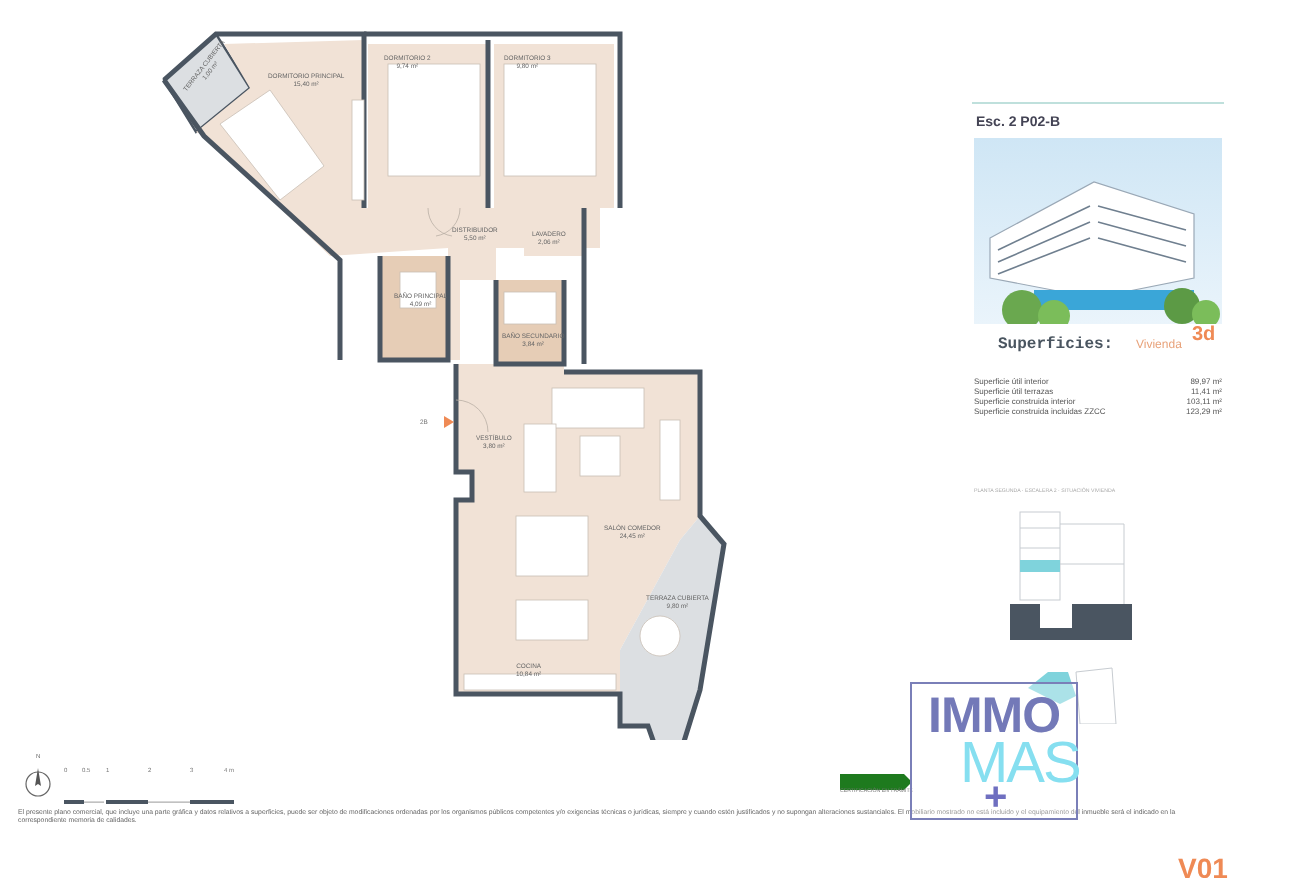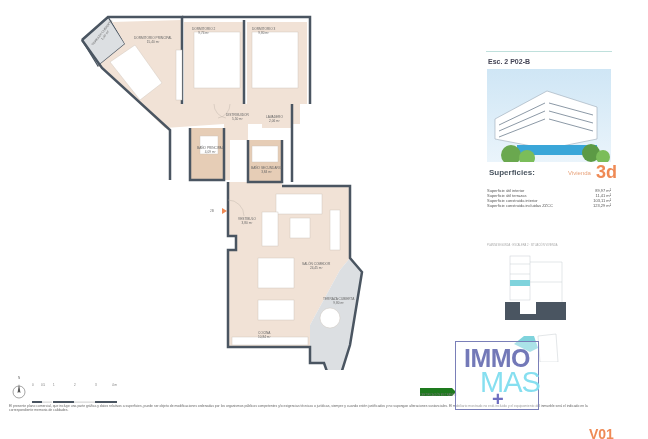--- a/index.html
+++ b/index.html
@@ -5,23 +5,23 @@
   * { box-sizing: border-box; margin: 0; padding: 0; }
   html, body { width: 648px; height: 439px; background: #ffffff; overflow: hidden; }
   body { position: relative; font-family: "Liberation Sans", sans-serif; color: #555; }
   .abs { position: absolute; }
   .plan { position: absolute; left: 0; top: 0; width: 420px; height: 370px; }
   .room-label { position: absolute; font-size: 3.2px; color: #666; text-align: center; line-height: 1.3; white-space: nowrap; text-transform: uppercase; }
   .room-label .area { display: block; text-transform: none; }
   .side-title { position: absolute; left: 488px; top: 58px; font-size: 7px; font-weight: bold; color: #445; }
   .side-rule { position: absolute; left: 486px; top: 51px; width: 126px; height: 1px; background: #bfe0dc; }
   .render { position: absolute; left: 487px; top: 69px; width: 124px; height: 93px; overflow: hidden; }
-  .sup-title { position: absolute; left: 489px; top: 168px; font-size: 8px; font-weight: bold; color: #4a5560; }
+  .sup-title { position: absolute; left: 499px; top: 168px; font-size: 8px; font-weight: bold; color: #4a5560; font-family: Liberation Mono, monospace; }
   .viv-label { position: absolute; left: 568px; top: 170px; font-size: 6px; color: #e8a27a; }
-  .viv-type { position: absolute; left: 596px; top: 162px; font-size: 18px; font-weight: bold; color: #ef8a55; }
+  .viv-type { position: absolute; left: 596px; top: 162px; font-size: 10px; font-weight: bold; color: #ef8a55; }
   .sup-table { position: absolute; left: 487px; top: 188px; width: 124px; font-size: 4px; color: #555; }
   .sup-row { display: flex; justify-content: space-between; line-height: 5px; }
   .key-caption { position: absolute; left: 487px; top: 244px; font-size: 2.6px; color: #aaa; }
   .scale-nums { position: absolute; top: 383px; font-size: 3px; color: #777; }
   .disclaimer { position: absolute; left: 9px; top: 404px; width: 600px; font-size: 3.4px; line-height: 4.4px; color: #666; }
   .arrow-caption { position: absolute; left: 420px; top: 394px; font-size: 2.6px; color: #777; }
   .v01 { position: absolute; left: 589px; top: 426px; font-size: 14px; font-weight: bold; color: #ef8a55; }
   .logo-box { position: absolute; left: 455px; top: 341px; width: 84px; height: 69px; border: 1.5px solid #7a7fb8; background: rgba(255,255,255,0.35); }
   .logo-immo { position: absolute; left: 8px; top: 2px; font-size: 25px; font-weight: bold; color: #7379b8; letter-spacing: -0.5px; }
   .logo-mas { position: absolute; left: 24px; top: 24px; font-size: 29px; font-weight: normal; color: #86dff0; letter-spacing: -1px; }

